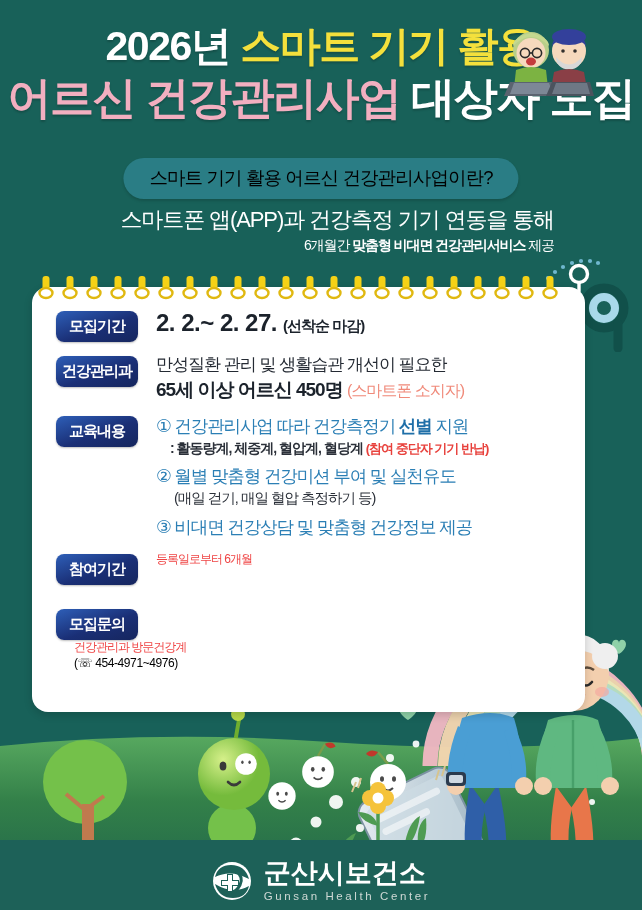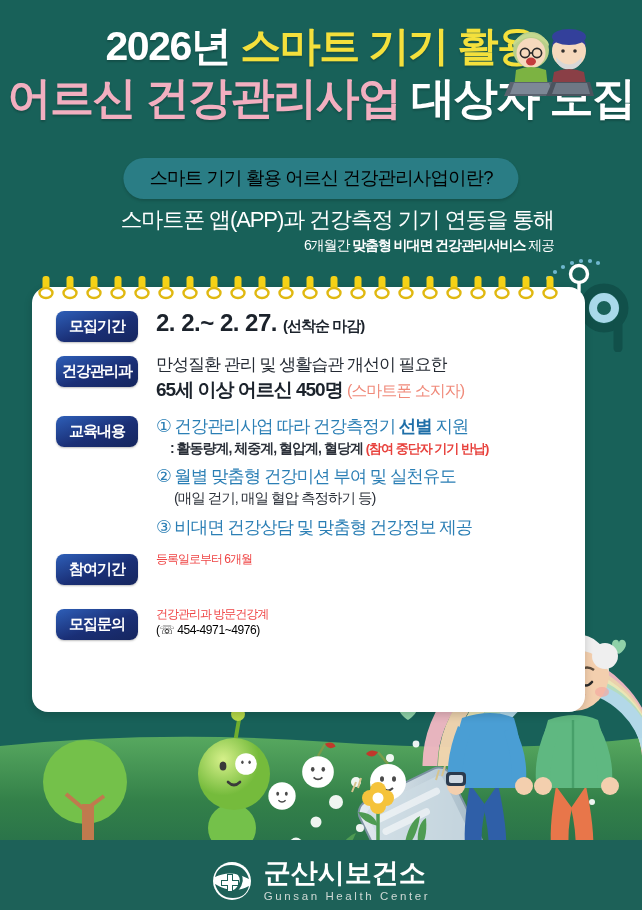--- a/index.html
+++ b/index.html
@@ -436,21 +436,21 @@
         </div>
       </div>
 
       <div class="row" style="margin-top:8px;">
         <div class="badge">참여기간</div>
         <div class="rowbody">
           <div class="contact1">등록일로부터 6개월</div>
         </div>
       </div>
 
-      <div class="row" style="margin-top:22px;">
+      <div class="row" style="margin-top:22px;flex-direction:column;">
         <div class="badge">모집문의</div>
         <div class="rowbody">
           <div class="contact1">건강관리과 방문건강계</div>
           <div class="contact2">(☏ 454-4971~4976)</div>
         </div>
       </div>
 
     </div>
   </div>
 

